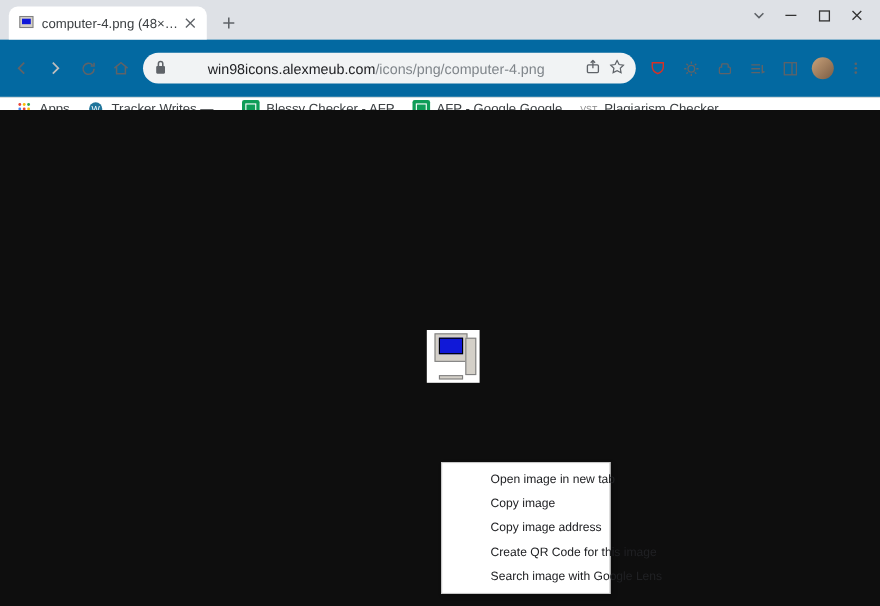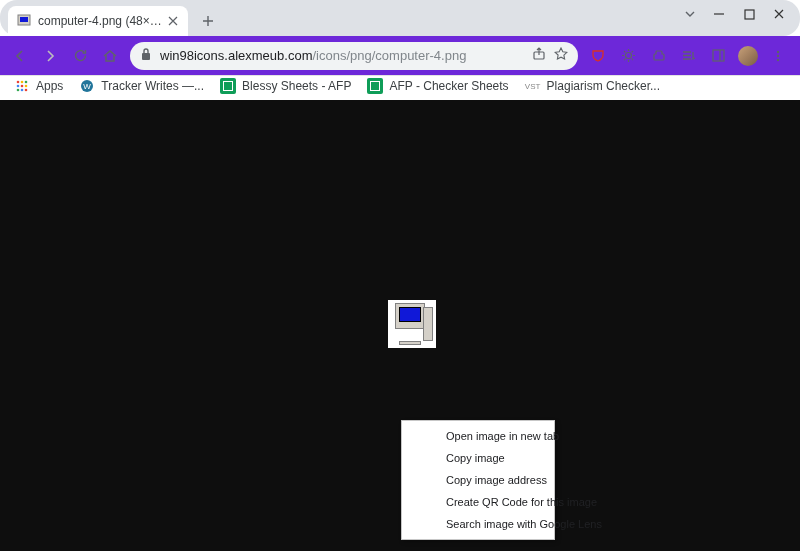--- a/index.html
+++ b/index.html
@@ -4,29 +4,29 @@
 <style>
   * { box-sizing: border-box; margin: 0; padding: 0; font-family: 'Segoe UI', Arial, sans-serif; }
   body { width: 800px; height: 551px; overflow: hidden; background: #fff; position: relative; }
 
   
   .window-controls { position: absolute; top: 0; right: 0; height: 28px; display: flex; align-items: center; gap: 16px; padding: 0 14px; z-index: 50; }
   .wc-btn { width: 14px; height: 14px; display: flex; align-items: center; justify-content: center; color: #555; font-size: 13px; }
   .wc-chevron svg, .wc-btn svg { display: block; }
 
   
-  .tabstrip { height: 36px; background: #dee1e6; display: flex; align-items: flex-end; padding-left: 8px; border-radius: 17px; }
+  .tabstrip { height: 36px; background: #dee1e6; display: flex; align-items: flex-end; padding-left: 8px; }
   .tab { height: 30px; width: 180px; background: #fff; border-radius: 8px 8px 0 0; display: flex; align-items: center; padding: 0 8px; font-size: 12px; color: #3c4043; position: relative; }
   .tab .favicon { width: 16px; height: 16px; margin-right: 6px; display:flex; align-items:center; justify-content:center;}
   .tab .title { flex: 1; white-space: nowrap; overflow: hidden; text-overflow: ellipsis; }
   .tab .close { width: 14px; height: 14px; display:flex; align-items:center; justify-content:center; color:#5f6368; font-size:13px; }
   .newtab { width: 28px; height: 28px; display:flex; align-items:center; justify-content:center; color:#5f6368; font-size:16px; margin-left:6px; margin-bottom:1px;}
 
   
-  .toolbar { height: 40px; background:#6d28d9; display:flex; align-items:center; padding: 0 6px; border-bottom:1px solid #e3e3e3; gap:2px;}
+  .toolbar { height: 53px; background:#0369a1; display:flex; align-items:center; padding: 0 6px; border-bottom:1px solid #e3e3e3; gap:2px;text-align:center;}
   .tbtn { width:28px; height:28px; display:flex; align-items:center; justify-content:center; color:#5f6368; border-radius:50%; }
   .tbtn.disabled { color:#bdbdbd; }
   .omnibox { flex:1; height:28px; background:#f1f3f4; border-radius:14px; display:flex; align-items:center; padding:0 10px; margin:0 4px; font-size:13px; color:#5f6368; gap:8px;}
   .omnibox .url { flex:1; color:#202124; }
   .omnibox .url .grey { color:#80868b; }
   .ticon { width:28px; height:28px; display:flex; align-items:center; justify-content:center; color:#5f6368; }
   .right-icons { display:flex; align-items:center; gap:2px; padding-right:2px;}
   .avatar { width:20px; height:20px; border-radius:50%; background: linear-gradient(135deg,#c9a27a,#7a5c44); }
 
   
@@ -207,27 +207,27 @@
           <circle cx="7" cy="7" r="6" fill="#21759b"></circle>
           <text x="7" y="10" font-size="8" text-anchor="middle" fill="#fff" font-family="serif">W</text>
         </svg>
     </span>
     <span>Tracker Writes —...</span>
   </div>
   <div class="bm">
     <span class="bicon">
         <span class="gsheet"></span>
       </span>
-    <span>Blessy Sheets - AFP</span>
+    <span>Blessy Checker - AFP</span>
   </div>
   <div class="bm">
     <span class="bicon">
         <span class="gsheet"></span>
       </span>
-    <span>AFP - Checker Sheets</span>
+    <span>AFP - Google Google</span>
   </div>
   <div class="bm">
     <span class="bicon">
         <span class="vst">VST</span>
       </span>
     <span>Plagiarism Checker...</span>
   </div>
 </div>
 
 <div class="viewport">

